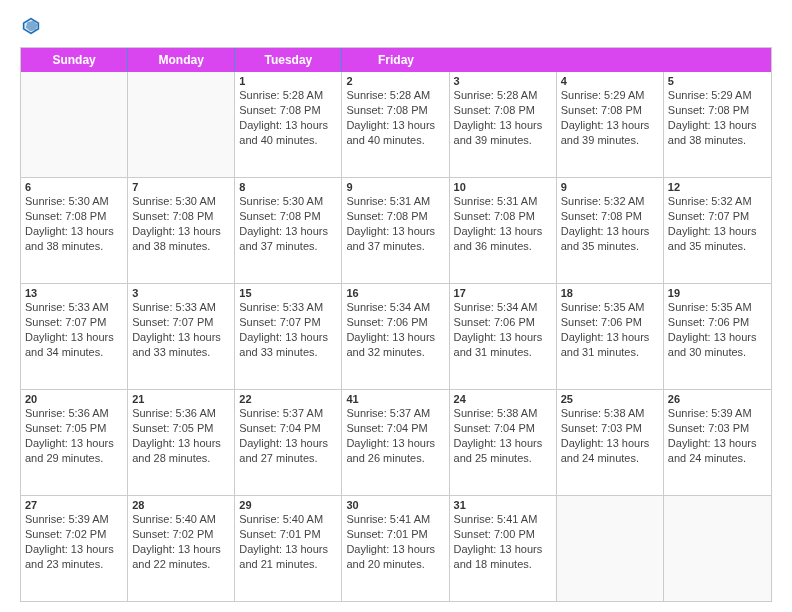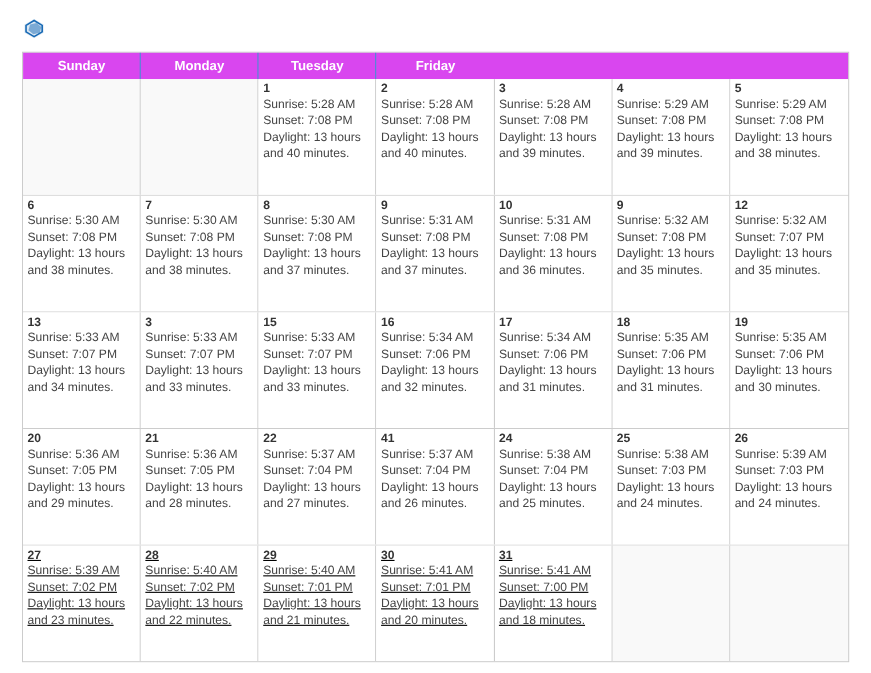--- a/index.html
+++ b/index.html
@@ -75,21 +75,21 @@
       flex: 1;
       display: flex;
       flex-direction: column;
     }
     .cal-row {
       display: grid;
       grid-template-columns: repeat(7, 1fr);
       flex: 1;
       border-bottom: 1px solid #ccc;
     }
-    .cal-row:last-child { border-bottom: none; text-decoration: underline; }
+    .cal-row:last-child { border-bottom: none; }
     .cal-cell {
       border-right: 1px solid #ccc;
       padding: 3px 4px;
       font-size: 9.5px;
       color: #333;
       vertical-align: top;
       min-height: 0;
       background: #fff;
     }
     .cal-cell:last-child { border-right: none; }

